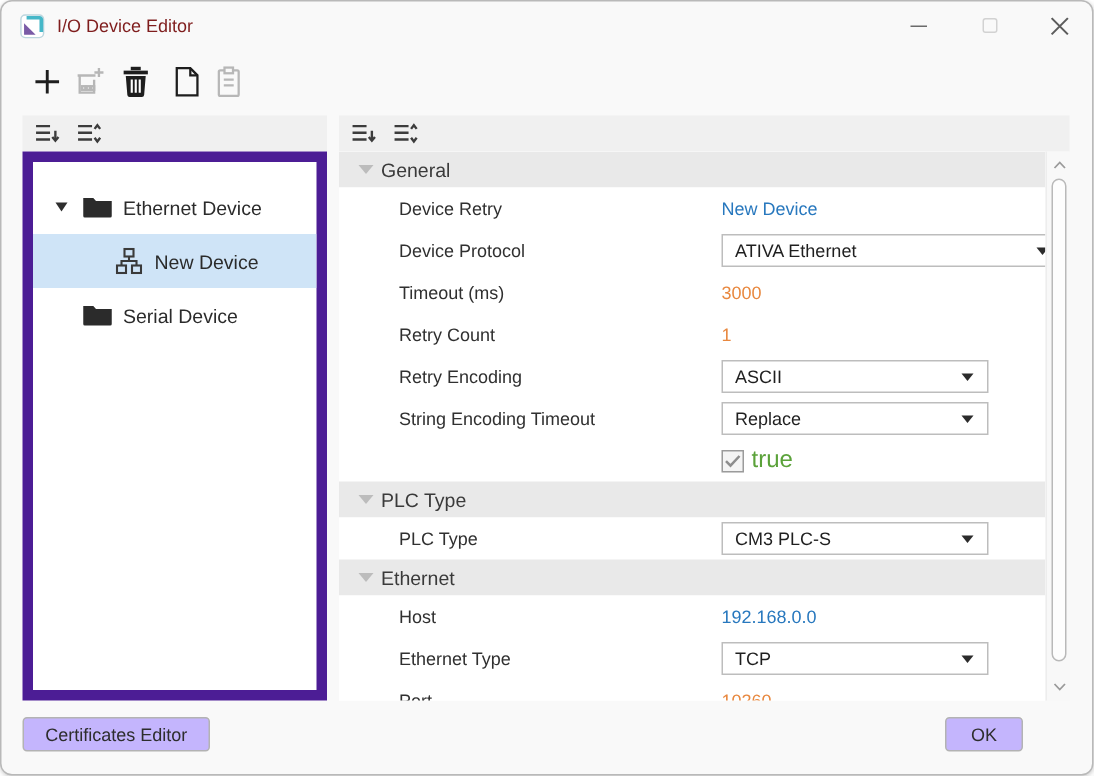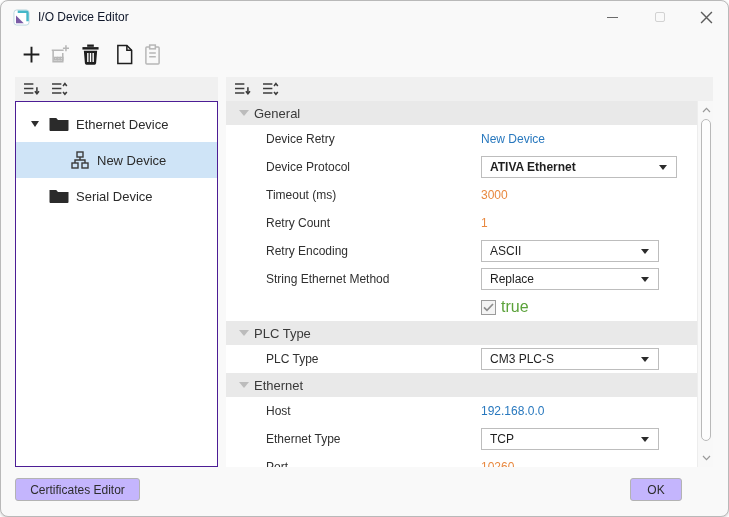--- a/index.html
+++ b/index.html
@@ -5,57 +5,57 @@
   * { box-sizing: border-box; margin: 0; padding: 0; }
   html,body { width:729px; height:517px; background:#fff; font-family:"Liberation Sans","DejaVu Sans",sans-serif; }
   .window {
     position:absolute; inset:0; background:#f9f9f9;
     border:1px solid #b9b9b9; border-radius:8px; overflow:hidden;
     box-shadow:0 1px 3px rgba(0,0,0,.2);
   }
   
   .titlebar { position:absolute; left:0; top:0; width:100%; height:32px; }
   .app-icon { position:absolute; left:12px; top:8px; width:17px; height:17px; }
-  .title-text { position:absolute; left:37px; top:0; line-height:32px; font-size:12px; color:#0f172a; }
+  .title-text { position:absolute; left:37px; top:0; line-height:32px; font-size:12px; color:#7f1d1d; }
   .ctrl-btn { position:absolute; top:0; width:34px; height:32px; display:flex; align-items:center; justify-content:center; }
   .ctrl-min { left:594px; } .ctrl-max { left:642px; } .ctrl-close { left:688px; }
   .min-glyph { width:11px; height:0; border-top:1.4px solid #6b6b6b; }
   .max-glyph { width:10px; height:10px; border:1.3px solid #d2d2d2; border-radius:2px; }
   
   .toolbar { position:absolute; left:0; top:38px; width:100%; height:32px; }
   .tool-btn { position:absolute; top:2px; width:26px; height:26px; display:flex; align-items:center; justify-content:center; color:#1e1e1e; }
   .tool-btn.disabled { color:#b7b7b7; }
   .tb-0{left:17px;} .tb-1{left:46px;} .tb-2{left:76px;} .tb-3{left:110px;} .tb-4{left:138px;}
   
   .panel-left  { position:absolute; left:14px;  top:76px; width:203px; height:390px; }
   .panel-right { position:absolute; left:225px; top:76px; width:487px; height:390px; }
   .panel-header { position:absolute; left:0; top:0; right:0; height:24px; background:#f0f0f0; display:flex; align-items:center; gap:10px; padding-left:8px; }
   .hdr-icon-btn { width:18px; height:15px; display:flex; align-items:center; color:#3c3c3c; }
   
-  .tree { position:absolute; left:0; top:24px; right:0; bottom:0; background:#fff; border:1px solid #4c1d95; padding-top:4px; overflow:hidden; }
+  .tree { position:absolute; left:0; top:24px; right:0; bottom:0; background:#fff; border:7px solid #4c1d95; padding-top:12px; overflow:hidden; }
   .tree-row { position:relative; height:36px; display:flex; align-items:center; font-size:13px; color:#2b2b2b; }
   .tree-row.selected { background:#cfe4f7; }
   .expander { position:absolute; left:15px; width:0; height:0; border-left:4.5px solid transparent; border-right:4.5px solid transparent; border-top:6px solid #2e2e2e; }
   .tree-icon { position:absolute; top:50%; transform:translateY(-50%); }
   .ti-0 { left:33px; } .ti-1 { left:55px; } .ti-2 { left:33px; }
   .tree-label { position:absolute; white-space:nowrap; }
   .tl-0 { left:60px; } .tl-1 { left:81px; } .tl-2 { left:60px; }
   
   .grid { position:absolute; left:0; top:24px; width:471px; height:366px; background:#fff; overflow:hidden; }
   .section-hdr { position:relative; height:24px; background:#e9e9e9; display:flex; align-items:center; }
   .sec-tri { position:absolute; left:13px; width:0; height:0; border-left:5px solid transparent; border-right:5px solid transparent; border-top:6px solid #bcbcbc; }
   .sec-title { position:absolute; left:28px; font-size:13px; color:#3a3a3a; }
   .prop-row { position:relative; height:28px; background:#fff; }
   .prop-label { position:absolute; left:40px; top:0; line-height:28px; font-size:12px; color:#303030; white-space:nowrap; }
   .prop-value { position:absolute; left:255px; top:0; height:28px; display:flex; align-items:center; }
   .val-link { font-size:12px; color:#2878be; }
   .val-num  { font-size:12px; color:#e8883f; }
   .val-bool { font-size:16px; color:#5ba23a; margin-left:5px; }
   .dropdown { position:relative; width:178px; height:22px; border:1px solid #bdbdbd; background:#fff; display:flex; align-items:center; font-size:12px; color:#1f1f1f; padding-left:8px; }
-  .dropdown.wide { width:196px;font-weight:bold; }
+  .dropdown.wide { width:228px; }
   .dd-arrow { position:absolute; right:9px; top:8px; width:0; height:0; border-left:4.5px solid transparent; border-right:4.5px solid transparent; border-top:5.5px solid #2b2b2b; }
   .checkbox { width:15px; height:15px; border:1px solid #9b9b9b; background:#f4f4f4; display:flex; align-items:center; justify-content:center; }
   
   .scrollbar { position:absolute; left:471px; top:24px; width:16px; height:366px; background:#f8f8f8; border-left:1px solid #ededed; }
   .sb-arrow { position:absolute; left:0; width:16px; height:16px; display:flex; align-items:center; justify-content:center; color:#9a9a9a; }
   .sb-up { top:1px; } .sb-down { bottom:1px; }
   .sb-thumb { position:absolute; left:2.5px; top:18px; width:10px; height:322px; background:#fdfdfd; border:1px solid #b9b9b9; border-radius:6px; }
   
   .footer-btn { position:absolute; height:23px; background:#c4b5fd; border:1px solid #b3b3b3; border-radius:3px; font-size:12px; color:#2d2d2d; display:flex; align-items:center; justify-content:center; }
   .btn-cert { left:14px; top:477px; width:125px; }
@@ -237,21 +237,21 @@
         <span class="prop-label">Retry Encoding</span>
         <span class="prop-value">
           <span class="dropdown">
             <span>ASCII</span>
             <span class="dd-arrow"></span>
           </span>
         </span>
       </div>
 
       <div class="prop-row">
-        <span class="prop-label">String Ethernet Method</span>
+        <span class="prop-label">String Encoding Timeout</span>
         <span class="prop-value">
           <span class="dropdown">
             <span>Replace</span>
             <span class="dd-arrow"></span>
           </span>
         </span>
       </div>
 
       <div class="prop-row">
         <span class="prop-value">

